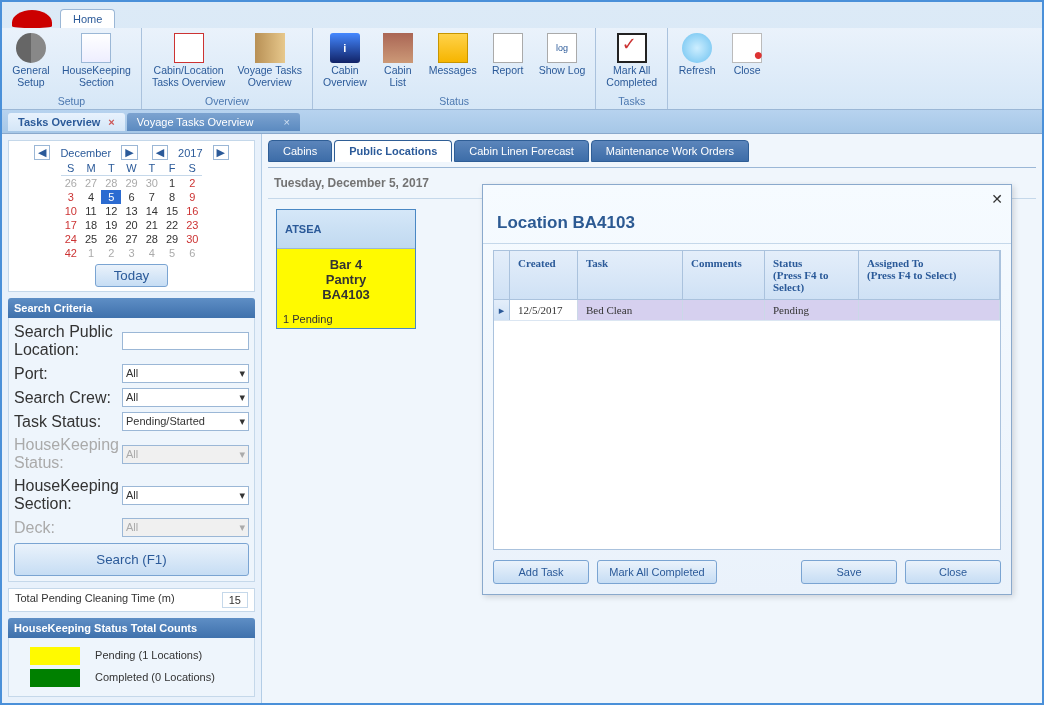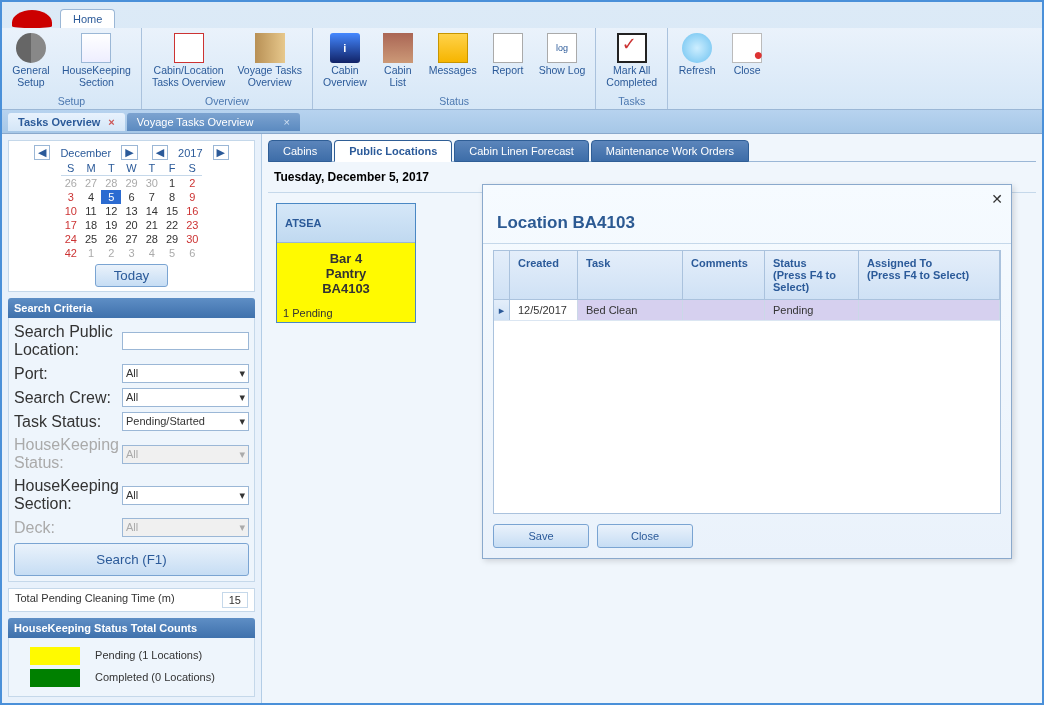--- a/index.html
+++ b/index.html
@@ -133,37 +133,37 @@
   .form-row.disabled .combo{background:#f0f0f0; color:#aaa;}
   .search-btn{display:block; width:100%; background:linear-gradient(#eaf2fb,#c6ddf4); border:1px solid #7aa4d2; border-radius:3px; color:#2b5a99; padding:8px; margin-top:6px; cursor:pointer;}
   
   .pending-time{border:1px solid #c5d8ea; background:#fff; margin-top:6px; padding:3px 6px; display:flex; justify-content:space-between; font-size:11px;}
   .pending-time .num{border:1px solid #c5d8ea; padding:1px 6px;}
   
   .counts .swatch{width:50px; height:18px; display:inline-block; vertical-align:middle; margin-right:12px;}
   .counts .row{margin:4px 16px;}
   
   
-  .strip-tabs{display:flex; }
+  .strip-tabs{display:flex; margin-bottom:6px;}
   .strip-tab{padding:4px 14px; color:#fff; background:linear-gradient(#5b85bb,#3d6da8); border:1px solid #2f5e96; border-radius:4px 4px 0 0; margin-right:2px; cursor:pointer; font-size:11px;}
   .strip-tab.active{background:#fff; color:#2b5a99; font-weight:bold; border-bottom-color:#fff;}
   .strip-line{border-bottom:1px solid #9bb7d6; margin-top:-1px;}
-  .date-head{color:#000000; font-weight:bold; padding:8px 6px; border-bottom:1px solid #c5d8ea; font-size:12px;}
+  .date-head{color:#737373; font-weight:bold; padding:8px 6px; border-bottom:1px solid #c5d8ea; font-size:12px;}
   
   .location-card{width:140px; border:1px solid #4a88c4; margin:10px 0 0 8px; font-size:11px;}
   .loc-head{background:linear-gradient(#d5e7f8,#c0d9f0); color:#2b5a99; padding:13px 8px; border-bottom:1px solid #9bb7d6;font-weight:bold;}
   .loc-body{background:#fffa00; text-align:center; padding:8px 4px;}
   .loc-body .big{font-weight:bold; font-size:13px;}
   .loc-pending{background:#fffa00; padding:3px 6px; font-size:11px;}
 
   
   .dialog{position:absolute; right:30px; top:50px; width:530px; background:linear-gradient(#f6fbff,#eaf2fb); border:1px solid #8aa9cc; box-shadow:2px 2px 6px rgba(0,0,0,0.15);}
   .dialog-close{position:absolute; right:8px; top:6px; cursor:pointer; font-size:14px;}
   .dialog-title{padding:28px 14px 10px 14px; font-size:17px; font-weight:bold; color:#2c5a93; border-bottom:1px solid #c5d8ea;}
-  .grid{border:1px solid #aac2dd; margin:6px 10px 0 10px; background:#fff; height:264px; overflow:auto;}
+  .grid{border:1px solid #aac2dd; margin:6px 10px 0 10px; background:#fff; height:300px; overflow:auto;font-family:Liberation Serif, serif;}
   .grid-head{display:flex; background:linear-gradient(#e4eefa,#cfe1f5); color:#2b5a99; font-weight:bold; font-size:11px; border-bottom:1px solid #aac2dd;}
   .grid-head .c{padding:6px 8px; border-right:1px solid #aac2dd;}
   .grid-row{display:flex; font-size:11px; border-bottom:1px solid #dbe6f2; background:#d6d0ef;}
   .grid-row .c{padding:4px 8px; border-right:1px solid #cbd8e8;}
   .rowmark{width:16px; background:linear-gradient(#e4eefa,#cfe1f5); display:flex; align-items:center; justify-content:center; color:#2b5a99; border-right:1px solid #aac2dd;}
   .c-created{width:68px;} .c-task{width:105px;} .c-comments{width:82px;} .c-status{width:94px;} .c-assigned{flex:1;}
   .dlg-buttons{display:flex; justify-content:space-between; padding:10px; }
   .dlg-buttons .grp{display:flex; gap:8px;}
   .dlg-buttons button{background:linear-gradient(#eaf2fb,#c6ddf4); border:1px solid #7aa4d2; border-radius:3px; color:#2b5a99; padding:5px 0; width:96px; cursor:pointer; font-size:11px;}
   .dlg-buttons button.wide{width:120px;}
@@ -473,20 +473,24 @@
             <div class="rowmark">▸</div>
             <div class="c c-created" style="background:#fff">12/5/2017</div>
             <div class="c c-task">Bed Clean</div>
             <div class="c c-comments"></div>
             <div class="c c-status">Pending</div>
             <div class="c c-assigned"></div>
           </div>
         </div>
         <div class="dlg-buttons">
           <div class="grp">
+            <button>Add Task</button>
+            <button class="wide">Mark All Completed</button>
+          </div>
+          <div class="grp">
             <button>Save</button>
             <button>Close</button>
           </div>
         </div>
       </div>
 
     </div>
   </div>
 </div>
 

